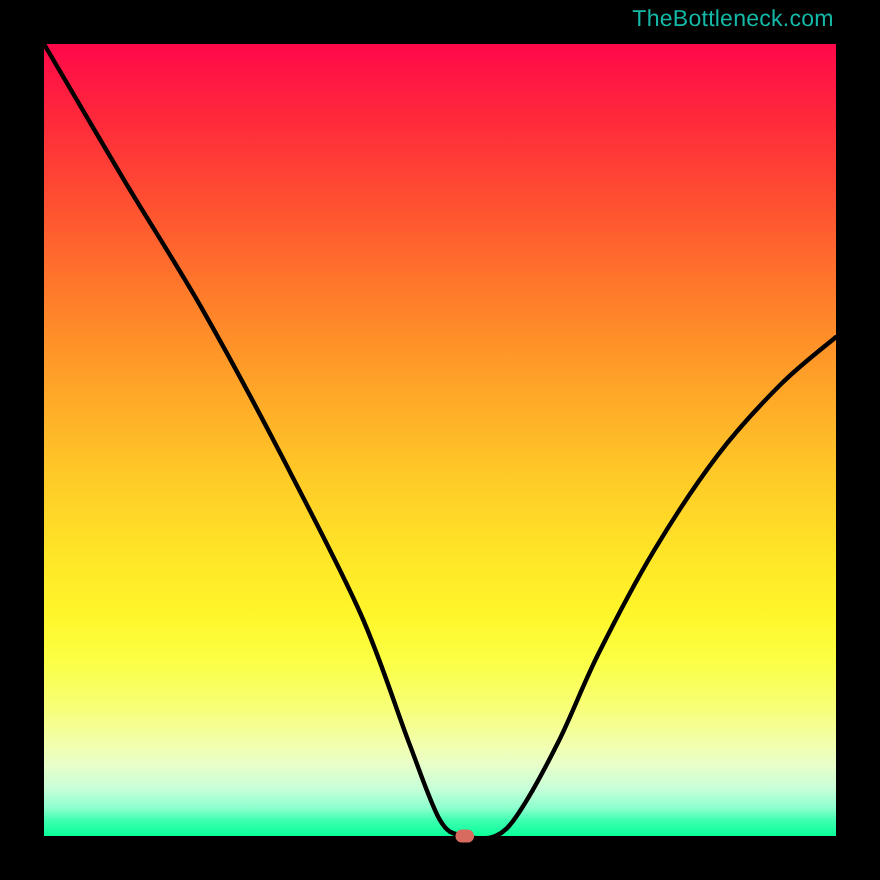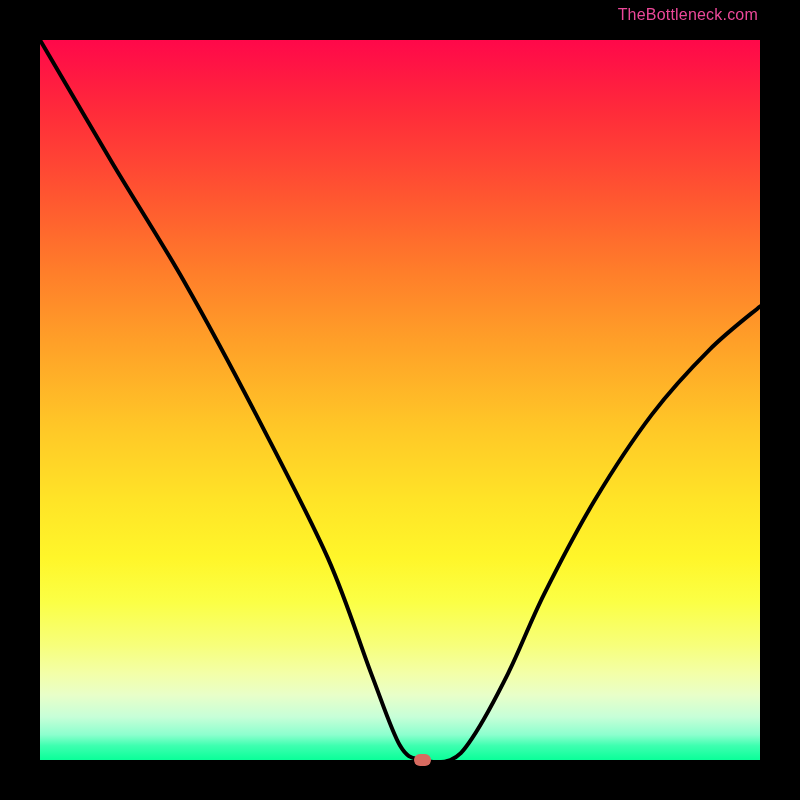--- a/index.html
+++ b/index.html
@@ -38,22 +38,22 @@
       #e8ffc9 91%,
       #c7ffd8 94%,
       #8cffce 96.5%,
       #3effb0 98%,
       #0aff99 100%);
   }
   .watermark {
     position: absolute;
     top: 6px;
     right: 42px;
-    color: #ec4899;
-    font-size: 16px;
+    color: #14b8a6;
+    font-size: 21px;
     letter-spacing: 0.2px;
     font-weight: 500;
   }
   svg.curve {
     position: absolute;
     left: 0;
     top: 0;
     width: 720px;
     height: 720px;
     overflow: visible;

